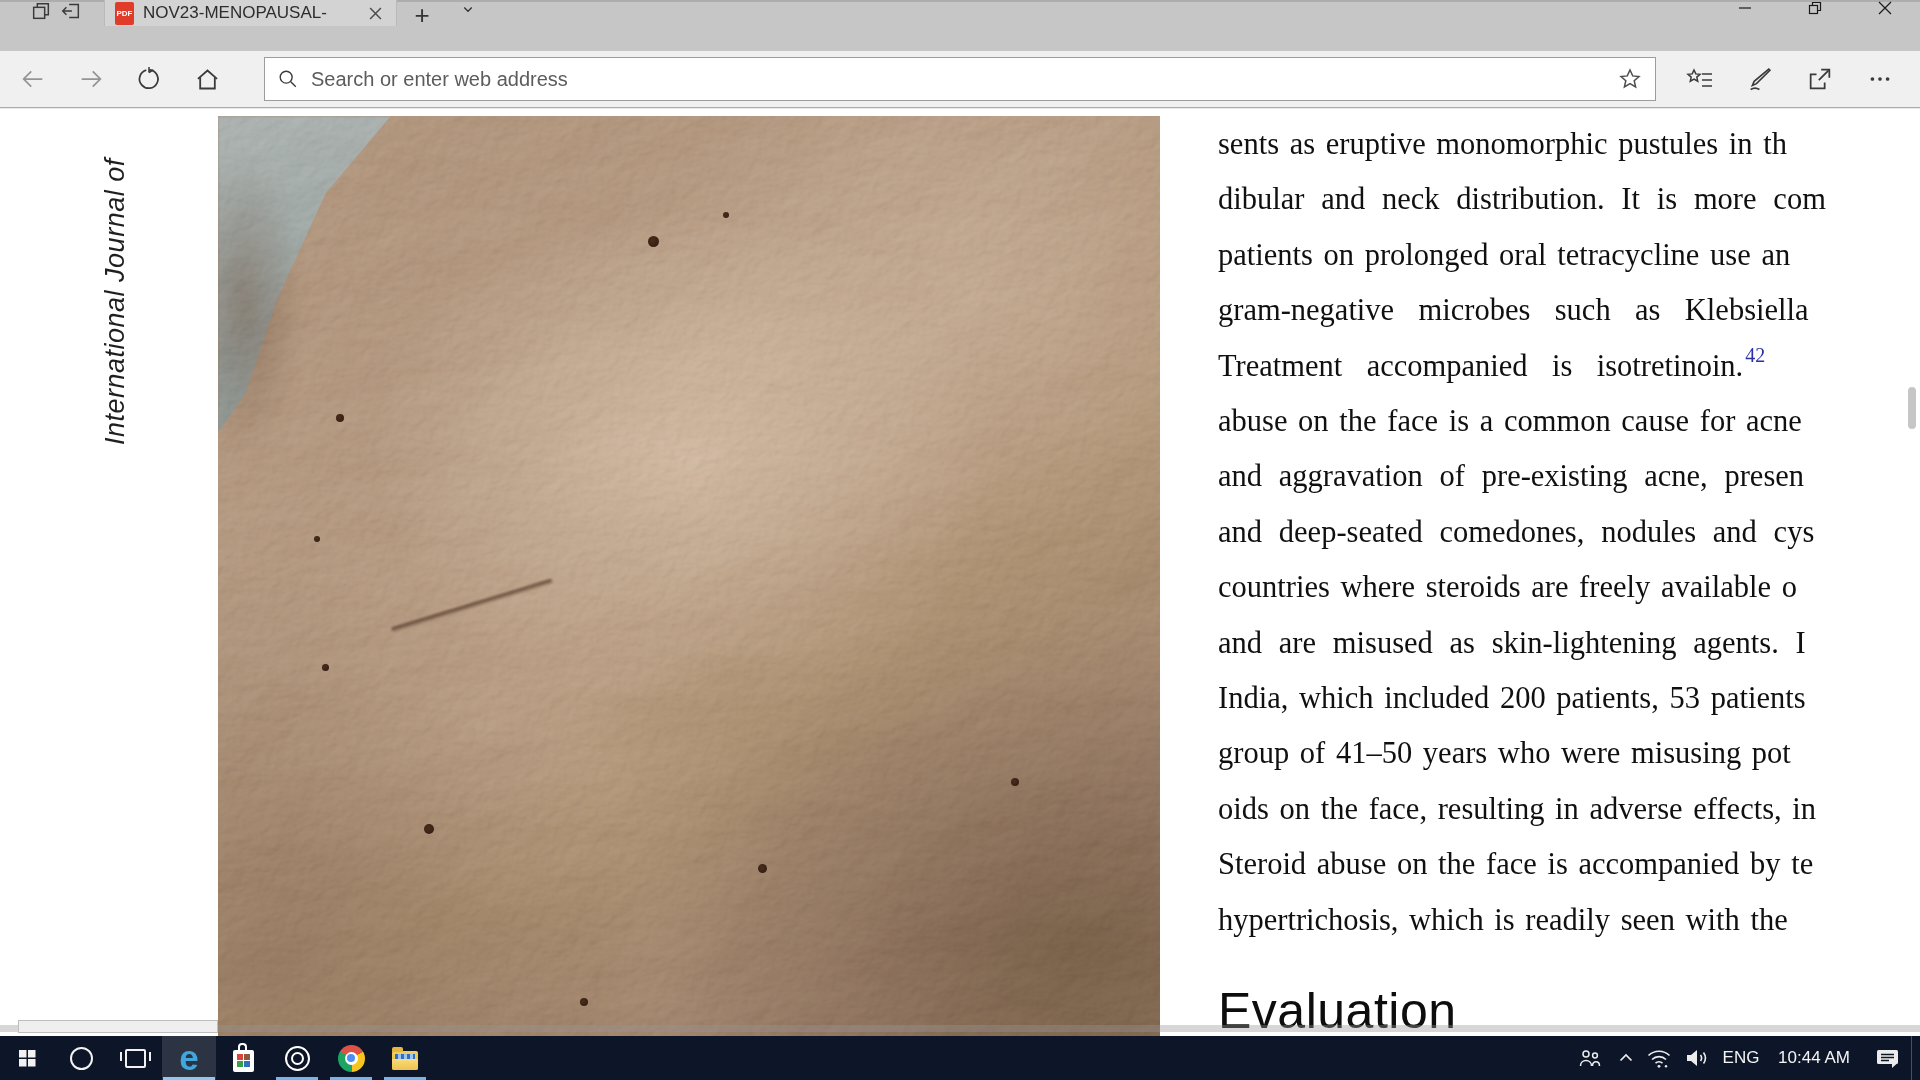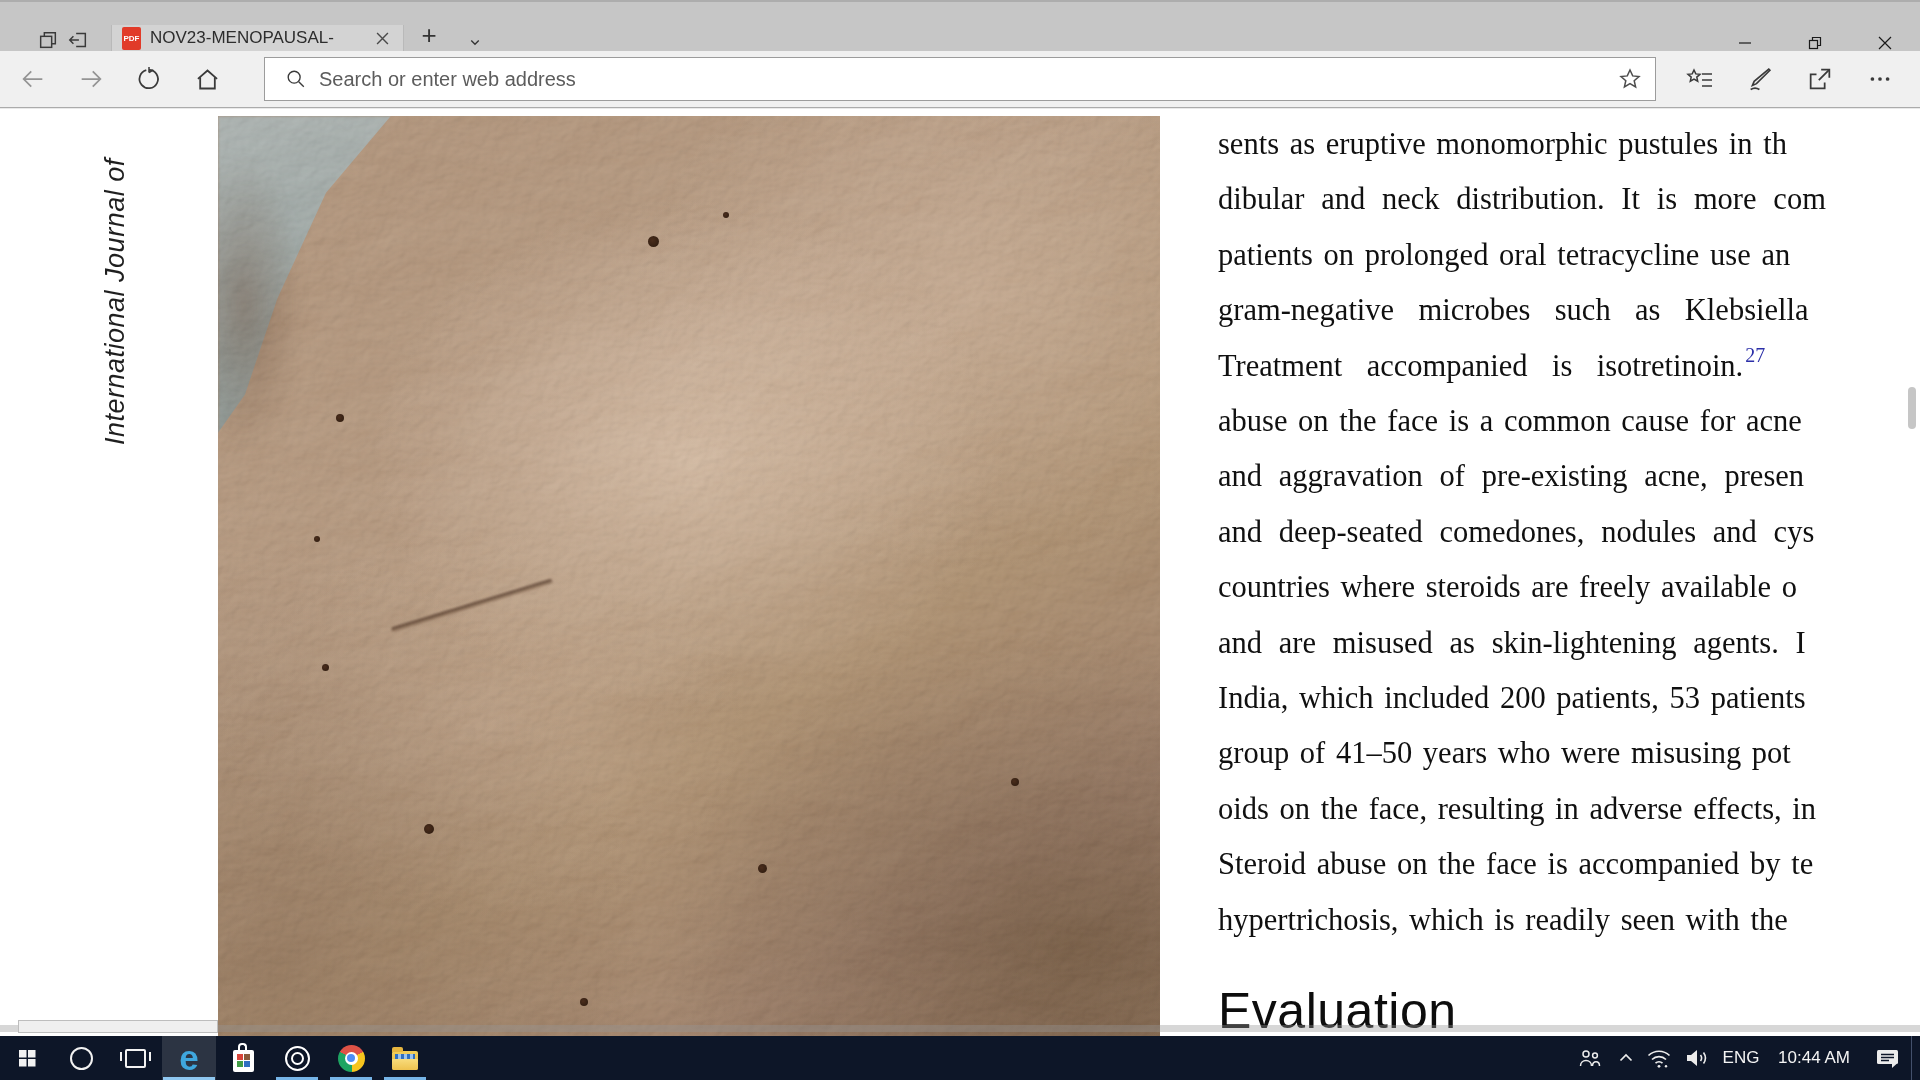--- a/index.html
+++ b/index.html
@@ -2,41 +2,41 @@
 <html><head>
 <meta charset="utf-8">
 <style>
   html,body{margin:0;padding:0}
   body{width:1920px;height:1080px;overflow:hidden;position:relative;background:#fff;
        font-family:"Liberation Sans",sans-serif;}
   svg{display:block}
 
   
   .tabbar{position:absolute;left:0;top:0;width:1920px;height:51px;background:#c6c6c6;
-          box-shadow:inset 0 2px 0 #adadad;display:flex;align-items:flex-end;padding-left:33px;box-sizing:border-box}
+          box-shadow:inset 0 2px 0 #adadad;display:flex;align-items:flex-start;padding-left:26px;box-sizing:border-box}
   .ttool{width:30px;display:flex;align-items:center;justify-content:center;color:#3a3a3a}
   .tab{position:relative;margin-left:18px;width:293px;background:#d3d3d3;display:flex;align-items:center;
        padding:0 8px 0 10px;box-sizing:border-box;border-left:1px solid #b9b9b9;border-right:1px solid #b9b9b9}
   .pdfbadge{width:19px;height:23px;background:#e13b29;border-radius:2px;color:#fff;font-size:8px;
             font-weight:bold;display:flex;align-items:center;justify-content:center;flex:none}
   .tabtitle{margin-left:9px;font-size:17px;color:#2d2d2d;white-space:nowrap;overflow:hidden;flex:1}
   .tabclose{width:26px;height:26px;display:flex;align-items:center;justify-content:center;color:#4a4a4a;flex:none}
   .newtab{width:34px;margin-left:8px;display:flex;align-items:center;justify-content:center;
           font-size:26px;font-weight:300;color:#333}
   .tabchev{width:34px;margin-left:12px;display:flex;align-items:center;justify-content:center;color:#333}
   .winbtns{margin-left:auto;display:flex}
   .winbtn{width:70px;display:flex;align-items:center;justify-content:center;color:#1a1a1a}
 
   
   .navbar{position:absolute;top:51px;left:0;width:1920px;height:57px;background:#f0f0f0;
           border-bottom:1px solid #ababab;display:flex;align-items:center;padding-left:4px;box-sizing:border-box}
   .navbtn{width:58px;height:100%;display:flex;align-items:center;justify-content:center}
   .nav-dim{color:#949494}.nav-dark{color:#3a3a3a}
   .addressbar{margin-left:28px;width:1392px;height:44px;background:#fff;border:1px solid #9c9c9c;
-              display:flex;align-items:center;padding:0 6px 0 20px;box-sizing:border-box}
+              display:flex;align-items:center;padding:0 6px 0 12px;box-sizing:border-box}
   .addr{flex:1;border:none;outline:none;background:transparent;font-size:20px;color:#333;
         font-family:"Liberation Sans",sans-serif}
   .addr::placeholder{color:#5c5c5c;opacity:1}
   .starbtn{width:38px;height:38px;display:flex;align-items:center;justify-content:center;color:#4d4d4d}
   .hubbtns{display:flex;margin-left:14px}
   .hubbtn{width:60px;height:46px;display:flex;align-items:center;justify-content:center;color:#3a3a3a}
 
   
   .content{position:absolute;top:108px;left:0;width:1920px;height:928px;background:#fff;
            border-top:1px solid #e9e9e9;overflow:hidden;box-sizing:border-box}
@@ -280,21 +280,21 @@
     <div class="mole" style="left:505px;top:96px;width:6px;height:6px"></div>
     <div class="mole" style="left:362px;top:882px;width:8px;height:8px"></div>
     <div class="mole" style="left:430px;top:120px;width:11px;height:11px"></div>
   </figure>
 
   <section class="col">
     <div class="pline w0">sents as eruptive monomorphic pustules in th</div>
     <div class="pline w1">dibular and neck distribution. It is more com</div>
     <div class="pline w0">patients on prolonged oral tetracycline use an</div>
     <div class="pline w2">gram-negative microbes such as Klebsiella</div>
-    <div class="pline w2"><span>Treatment accompanied is isotretinoin.</span><sup class="cite">27</sup></div>
+    <div class="pline w2"><span>Treatment accompanied is isotretinoin.</span><sup class="cite">42</sup></div>
     <div class="pline w0">abuse on the face is a common cause for acne</div>
     <div class="pline w1">and aggravation of pre-existing acne, presen</div>
     <div class="pline w1">and deep-seated comedones, nodules and cys</div>
     <div class="pline w0">countries where steroids are freely available o</div>
     <div class="pline w1">and are misused as skin-lightening agents. I</div>
     <div class="pline w0">India, which included 200 patients, 53 patients</div>
     <div class="pline w0">group of 41–50 years who were misusing pot</div>
     <div class="pline w0">oids on the face, resulting in adverse effects, in</div>
     <div class="pline w0">Steroid abuse on the face is accompanied by te</div>
     <div class="pline w0">hypertrichosis, which is readily seen with the</div>

